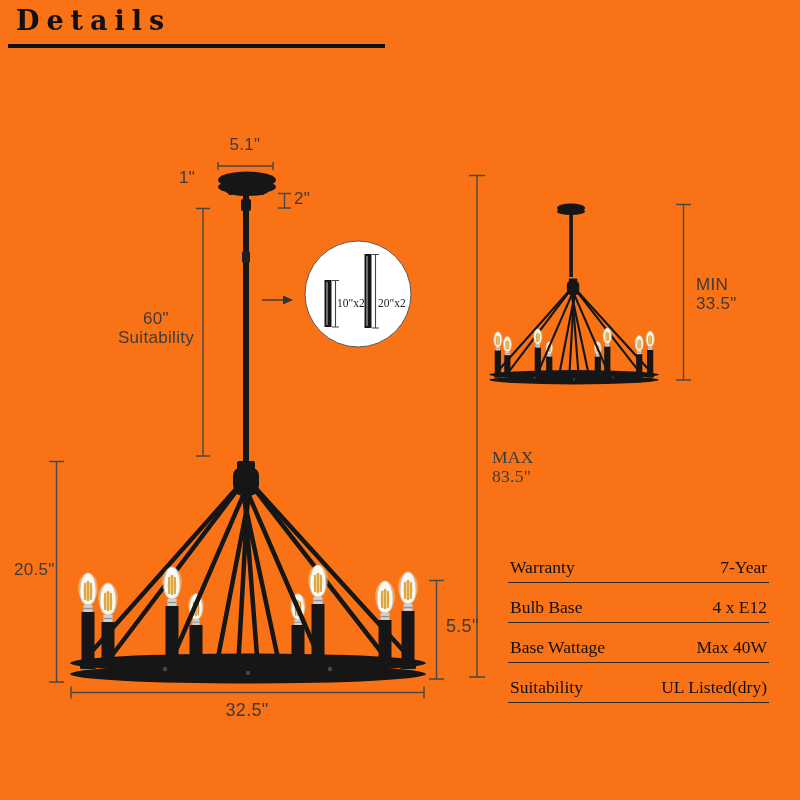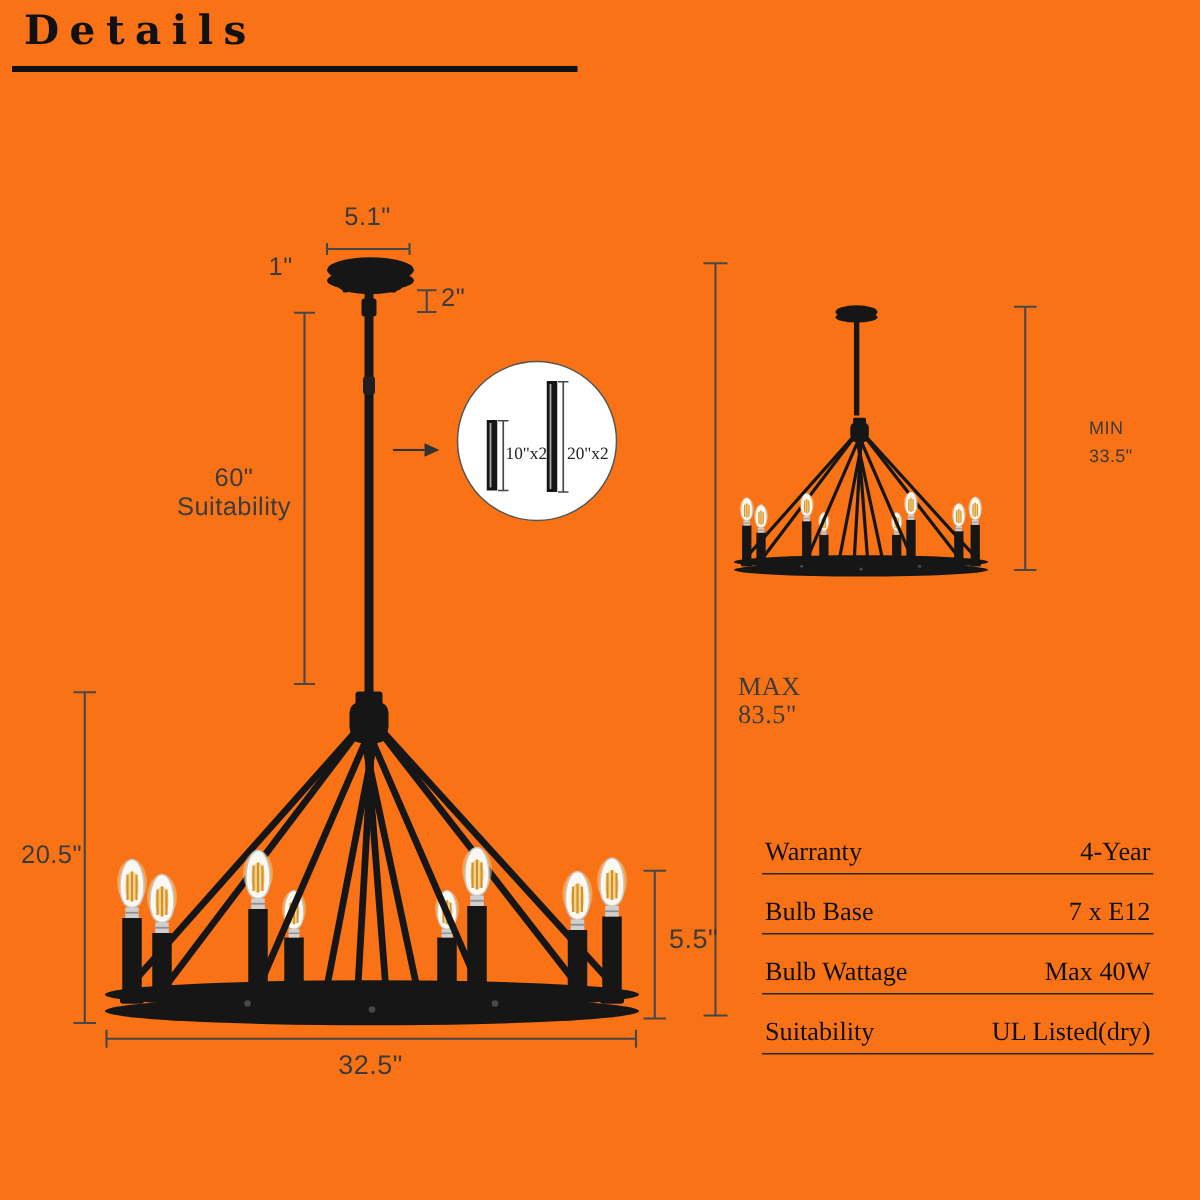--- a/index.html
+++ b/index.html
@@ -171,38 +171,38 @@
     <span>60"</span><br>
     <span>Suitability</span>
   </div>
   <div class="lbl" style="left:14px;top:561px;">20.5"</div>
   <div class="lbl" style="left:446px;top:617px;font-size:18px;">5.5"</div>
   <div class="lbl ctr" style="left:247px;top:701px;font-size:18px;">32.5"</div>
   <div class="lbl" style="left:492px;top:448px;font-size:17.5px;font-family:Liberation Serif, serif;">
     <span>MAX</span><br>
     <span>83.5"</span>
   </div>
-  <div class="lbl" style="left:726px;top:276px;font-size:12px;">
+  <div class="lbl" style="left:696px;top:276px;font-size:17px;">
     <span>MIN</span><br>
     <span>33.5"</span>
   </div>
   <div class="inset-lbl" style="left:337px;top:297px;">10"x2</div>
   <div class="inset-lbl" style="left:378px;top:297px;">20"x2</div>
 
   <div class="spec">
     <div class="spec-row">
       <span>Warranty</span>
-      <span>4-Year</span>
+      <span>7-Year</span>
     </div>
     <div class="spec-row">
       <span>Bulb Base</span>
-      <span>7 x E12</span>
-    </div>
-    <div class="spec-row">
-      <span>Bulb Wattage</span>
+      <span>4 x E12</span>
+    </div>
+    <div class="spec-row">
+      <span>Base Wattage</span>
       <span>Max 40W</span>
     </div>
     <div class="spec-row">
       <span>Suitability</span>
       <span>UL Listed(dry)</span>
     </div>
   </div>
 
 </div>
 

